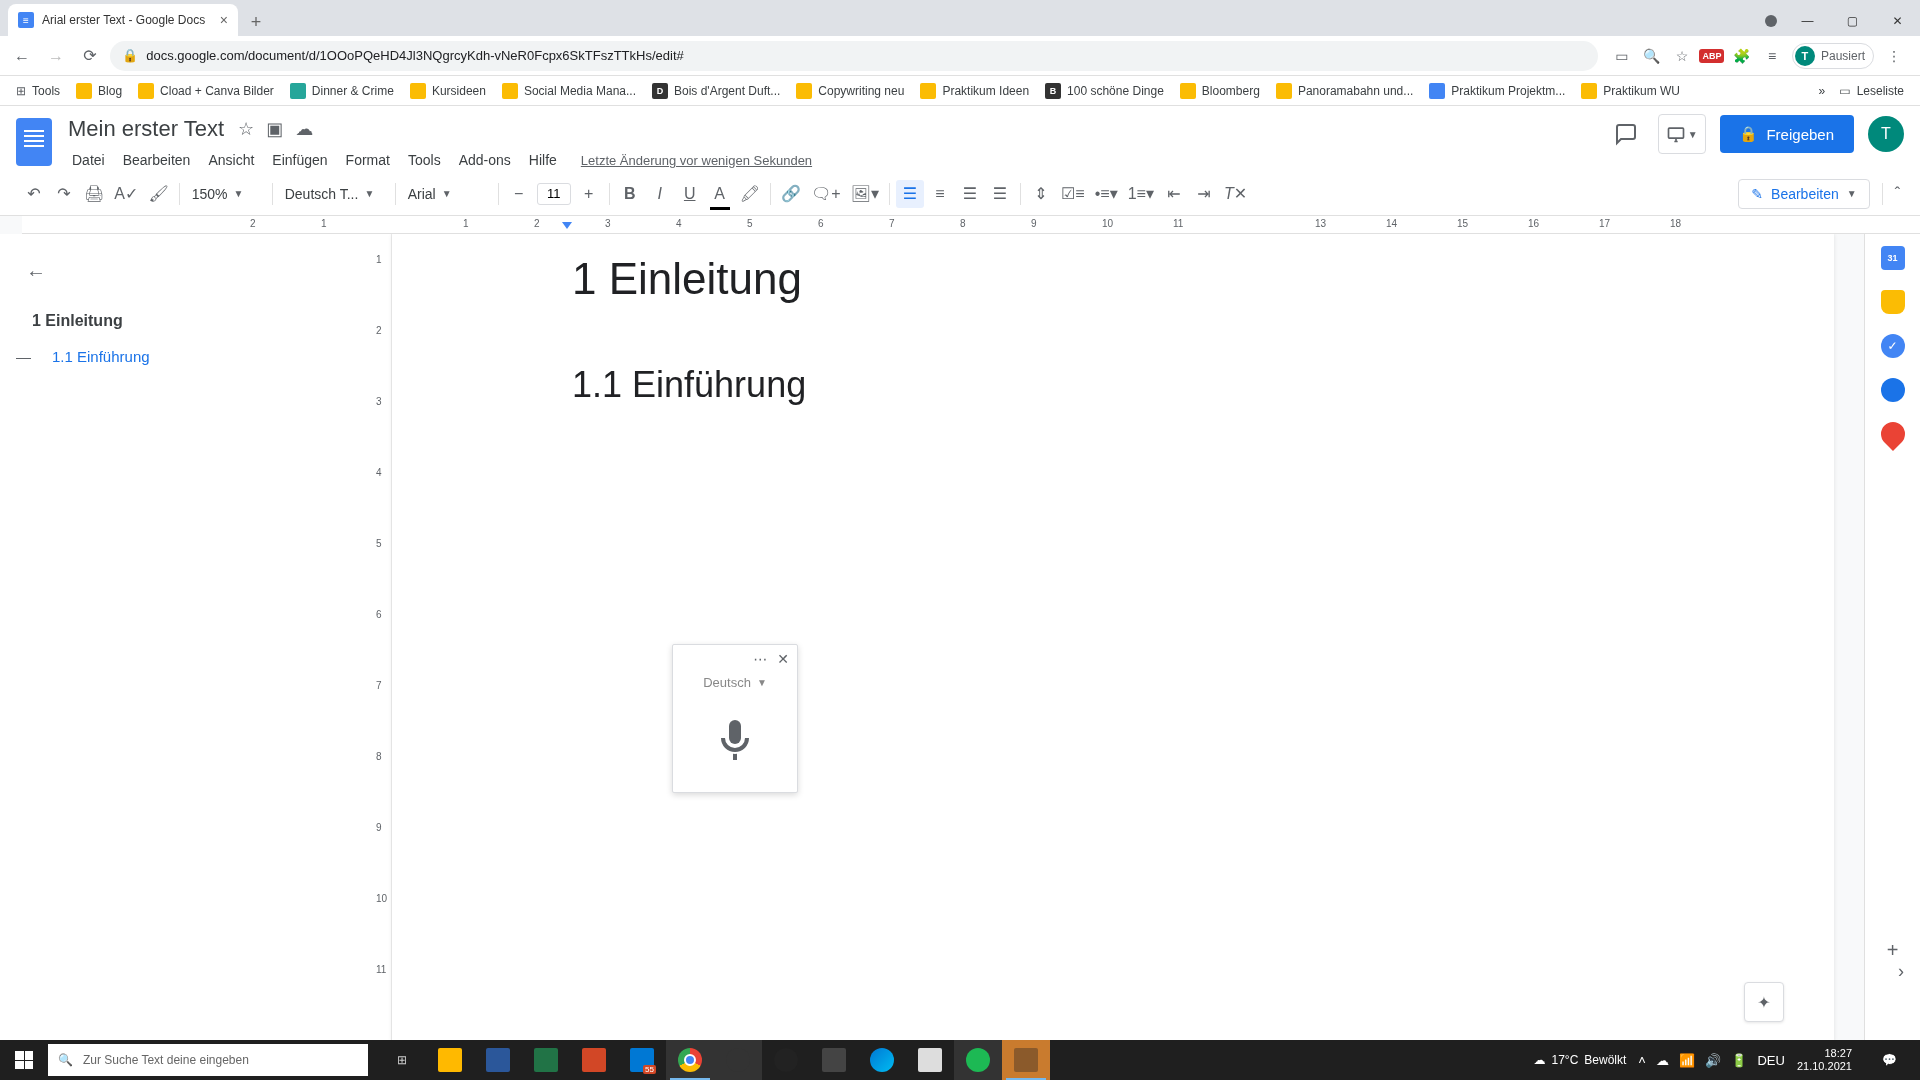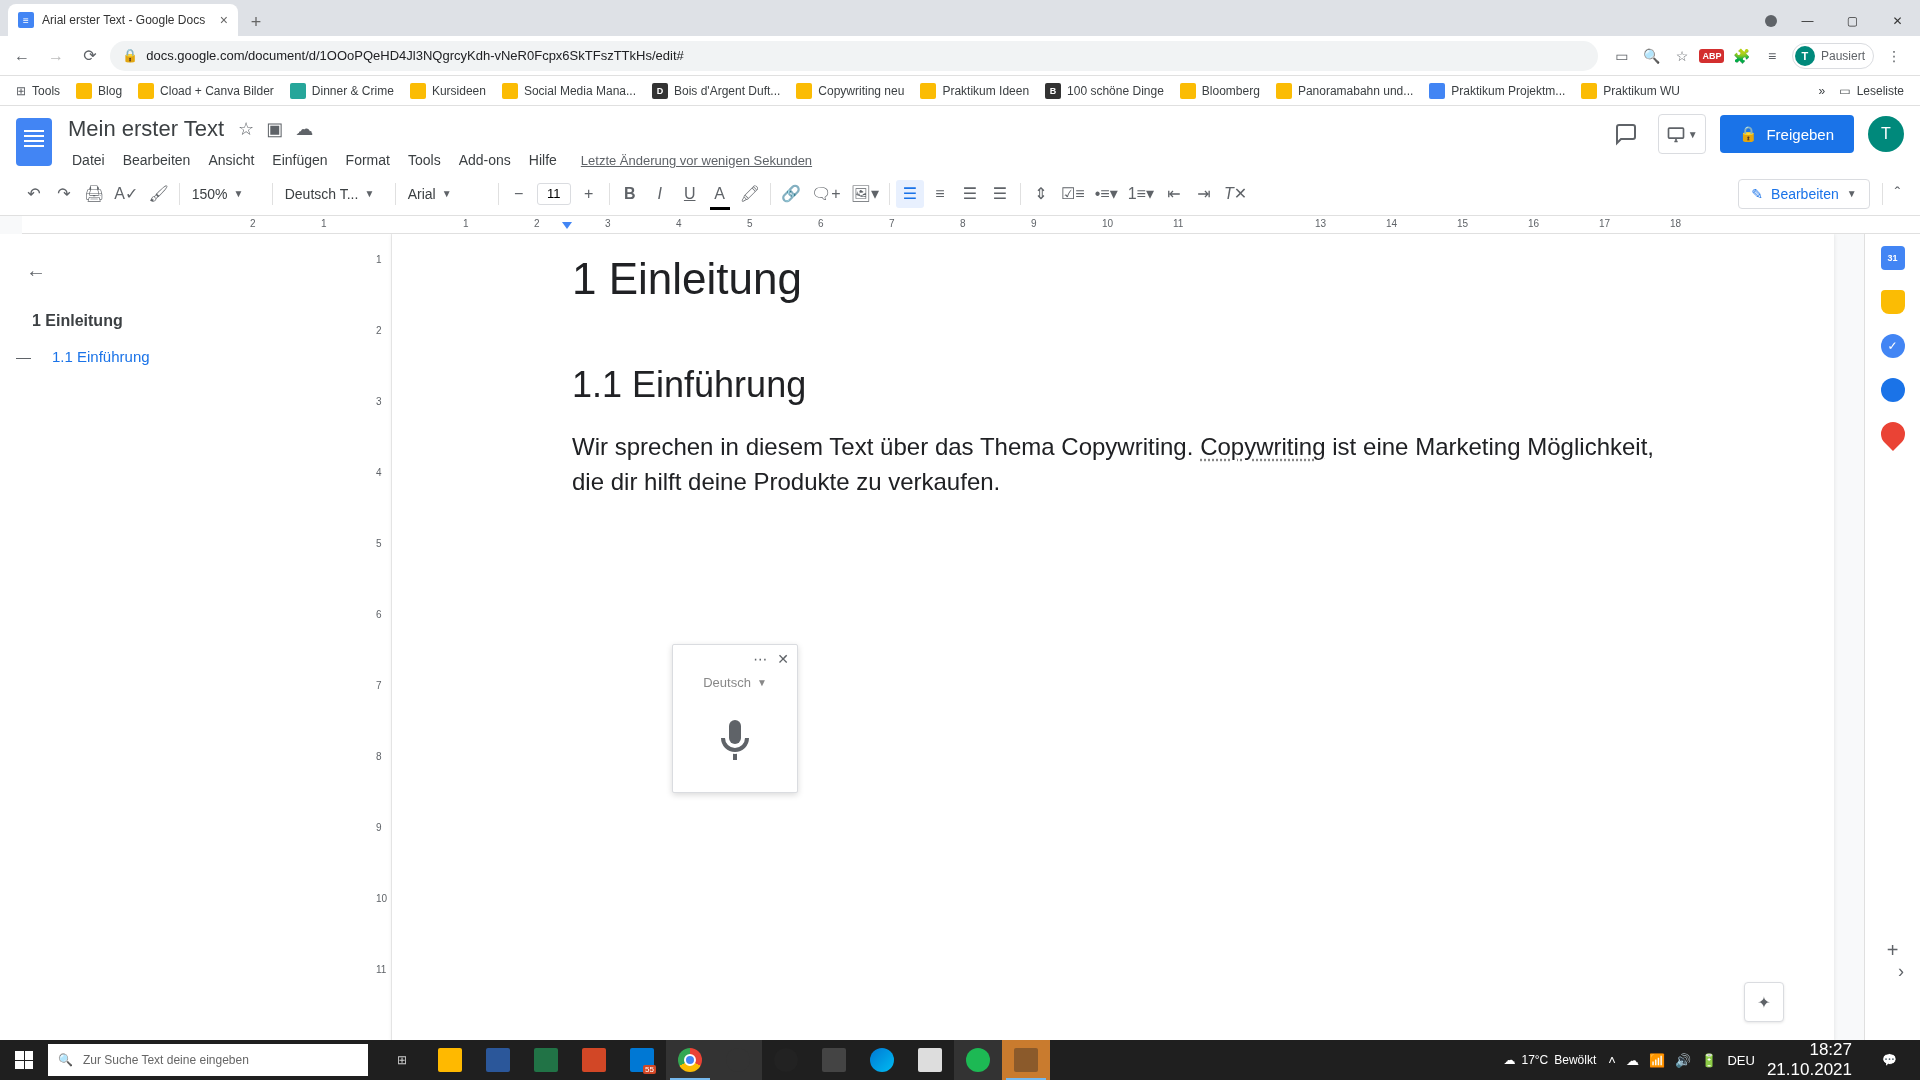--- a/index.html
+++ b/index.html
@@ -123,21 +123,21 @@
 .win-logo div { background: #fff; }
 .search-box { width: 320px; height: 32px; background: #fff; display: flex; align-items: center; padding: 0 10px; gap: 10px; color: #666; margin-left: 0; }
 .task-icons { display: flex; align-items: center; gap: 0; margin-left: 10px; }
 .task-app { width: 48px; height: 40px; display: flex; align-items: center; justify-content: center; cursor: pointer; position: relative; }
 .task-app.active::after { content:""; position:absolute; bottom:0; left:4px; right:4px; height:2px; background:#76b9ed; }
 .task-app.running { background: #333; }
 .app-sq { width: 24px; height: 24px; border-radius: 2px; }
 .tray { margin-left: auto; display: flex; align-items: center; gap: 12px; padding: 0 10px; }
 .weather { display: flex; align-items: center; gap: 6px; font-size: 12px; }
 .tray-icons { display: flex; gap: 10px; align-items: center; font-size: 13px; }
-.clock { text-align: right; font-size: 17px; line-height: 1.2; padding-right: 6px; }
+.clock { text-align: right; font-size: 11px; line-height: 1.2; padding-right: 6px; }
 .notif { width: 40px; height: 40px; display: flex; align-items: center; justify-content: center; cursor: pointer; }
 
 svg { display: block; }
 </style>
 </head>
 <body>
 
 <div class="browser-top">
   <div class="tab">
     <div class="tab-favicon">≡</div>
@@ -404,23 +404,20 @@
         <span class="v-mark" style="top: 375px;">6</span>
         <span class="v-mark" style="top: 446px;">7</span>
         <span class="v-mark" style="top: 517px;">8</span>
         <span class="v-mark" style="top: 588px;">9</span>
         <span class="v-mark" style="top: 659px;">10</span>
         <span class="v-mark" style="top: 730px;">11</span>
       </div>
     <div class="page">
       <div class="doc-h1">1 Einleitung</div>
       <div class="doc-h2">1.1 Einführung</div>
-      <p class="doc-p">
-        <span>Wir sprechen in diesem Text über das Thema Copywriting. </span><span class="spell">Copywriting</span><span> ist eine Marketing Möglichkeit, die dir hilft deine Produkte zu verkaufen.</span>
-      </p>
 
       <div class="voice-widget">
         <div class="voice-top">
           <span>⋯</span>
           <span>✕</span>
         </div>
         <div class="voice-lang">
           <span>Deutsch</span>
             <span style="font-size:10px;">▼</span>
         </div>

